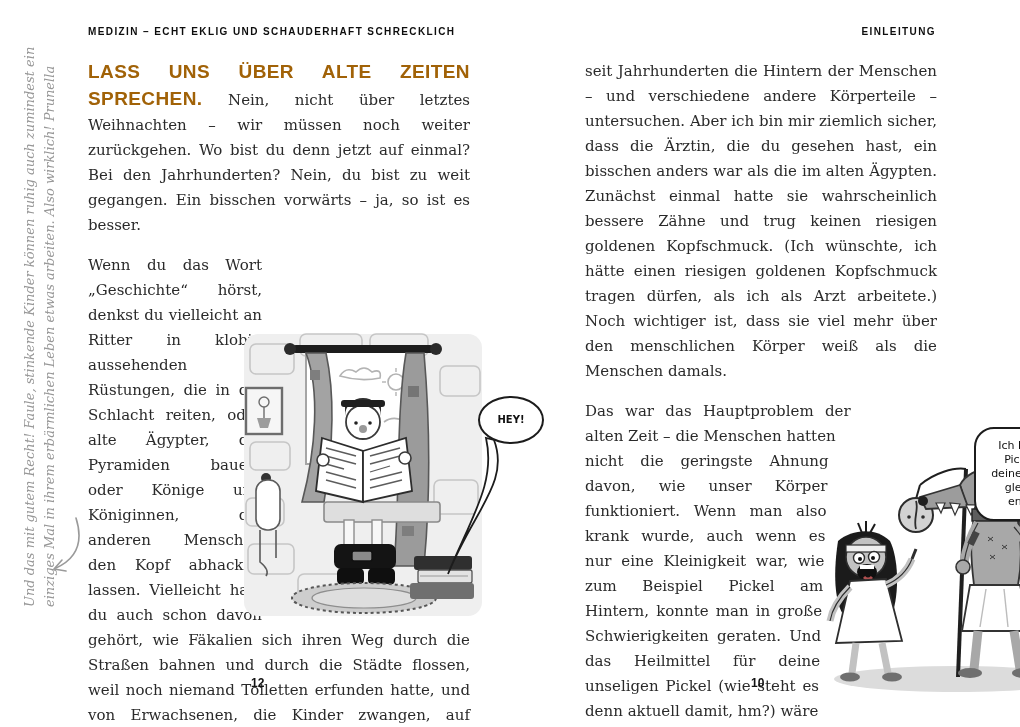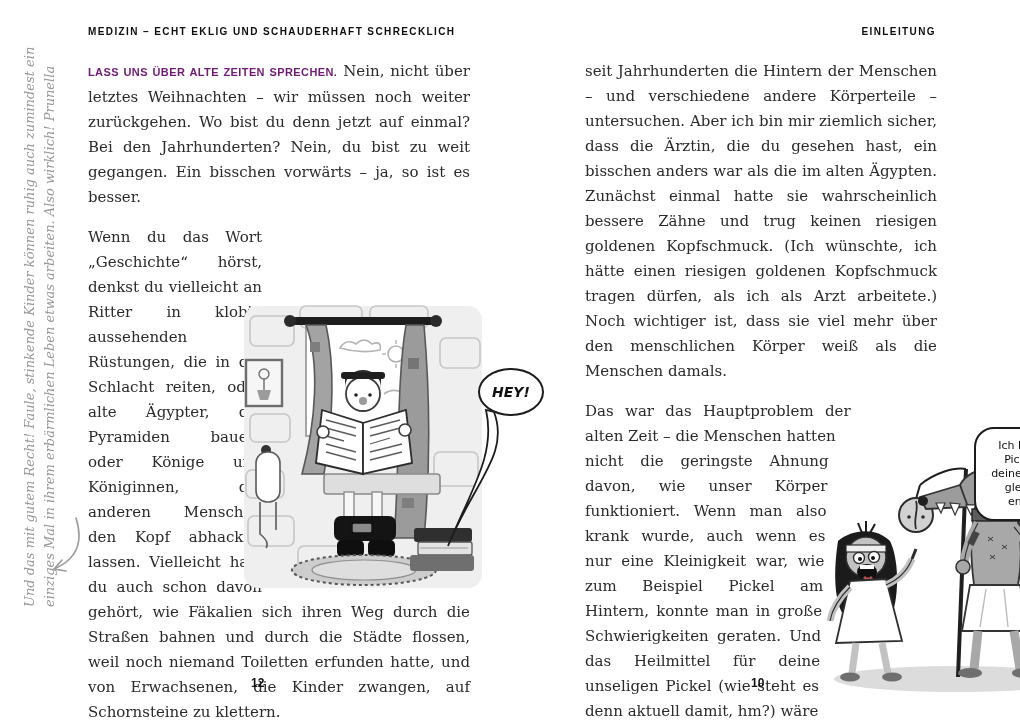--- a/index.html
+++ b/index.html
@@ -12,39 +12,39 @@
              transform:scaleY(1.18); transform-origin:left top; }
   .runhead-left  { left:88px; }
   .runhead-right { right:84px; transform-origin:right top; }
 
   
   .col { position:absolute; top:59px; font-size:15px; line-height:25px;
          text-align:justify; color:#2a2a2a; }
   .col-left  { left:88px;  width:382px; }
   .col-right { left:585px; width:352px; }
   p.para { margin:0 0 15px 0; }
-  .lead { font-family:"Liberation Sans",sans-serif; font-weight:800; font-size:11px;
-          letter-spacing:0.4px; color:#701a75; }
+  .lead { font-family:"Liberation Sans",sans-serif; font-weight:800; font-size:19px;
+          letter-spacing:0.4px; color:#a16207; }
 
   
   .illu-left-float { float:right; width:200px; height:288px; margin:79px -4px 6px 12px;
                      position:relative; }
   .illu-right-float { float:right; width:195px; height:190px; margin:122px -70px 4px 10px;
                       position:relative;
                       shape-outside:polygon(54% 0%, 26% 20%, 18% 100%, 100% 100%, 100% 0%);
                       shape-margin:8px; }
   .illu-canvas { position:absolute; }
   .canvas-left  { left:-30px; top:-2px; width:306px; height:292px; }
   .canvas-right { left:-4px;  top:-80px; width:284px; height:266px; }
 
   
   .bubble { position:absolute; background:#fff; border:2px solid #1c1c1c;
             font-family:"DejaVu Sans",sans-serif; color:#111; text-align:center; }
   .bubble-hey { left:234px; top:66px; width:62px; height:44px; border-radius:50%;
-                font-weight:700; font-size:14px; line-height:44px; font-style:italic; }
+                font-weight:700; font-size:10px; line-height:44px; }
   .bubble-right { left:166px; top:-14px; width:96px; padding:10px 8px;
                   border-radius:20px; font-size:11px; line-height:14px; }
 
   
   .margin-note { position:absolute; left:20px; top:607px; width:512px;
                  transform:rotate(-90deg); transform-origin:0 0;
                  font-family:"DejaVu Serif",serif; font-style:italic;
                  font-size:13px; line-height:20px; color:#979797; white-space:nowrap; }
   .note-arrow { position:absolute; left:46px; top:514px; }
 

